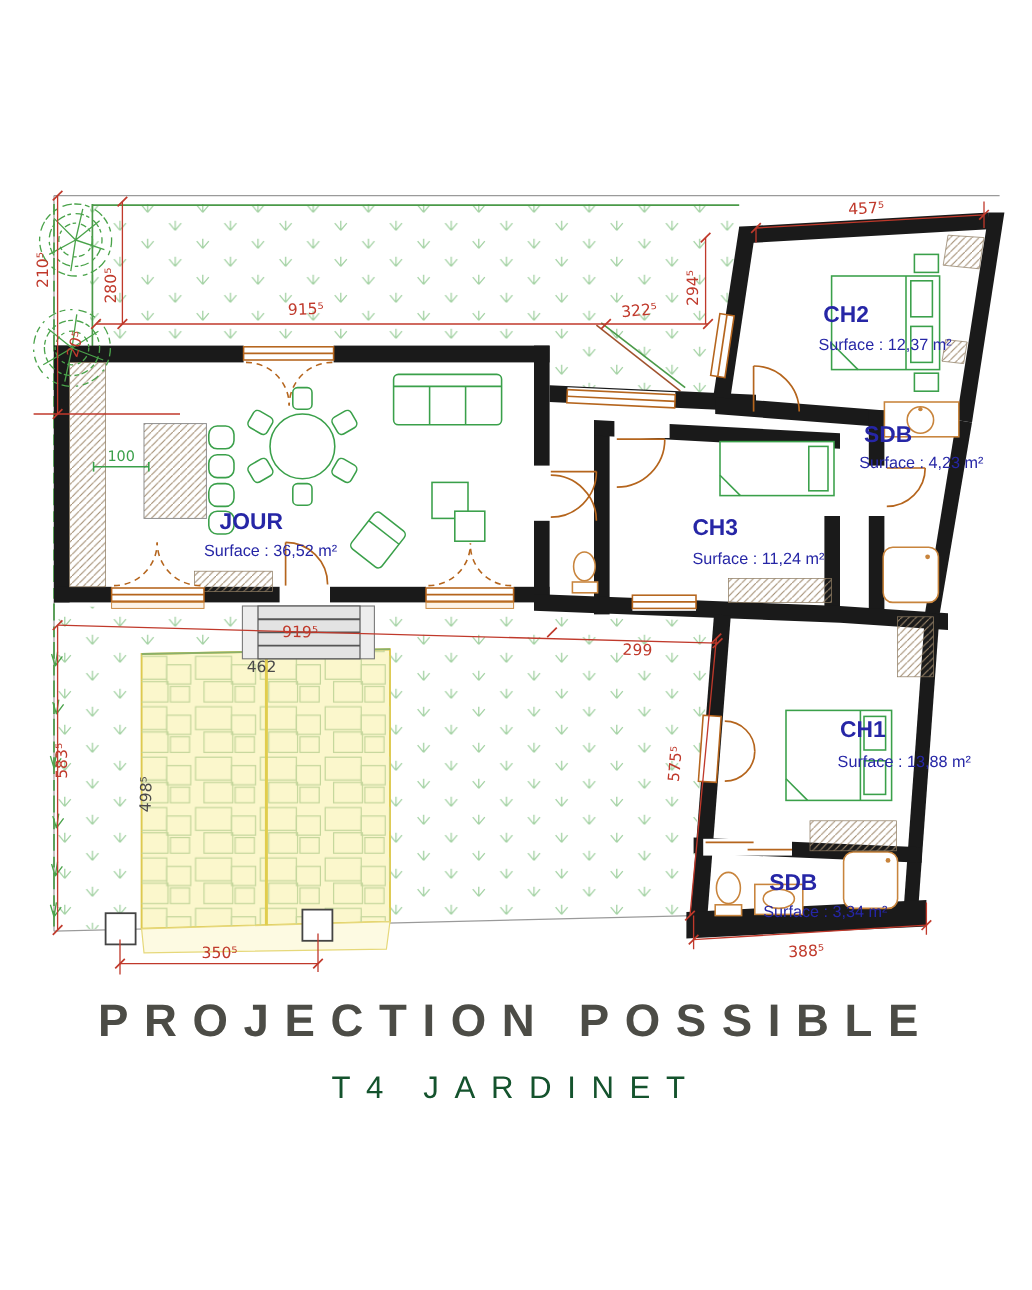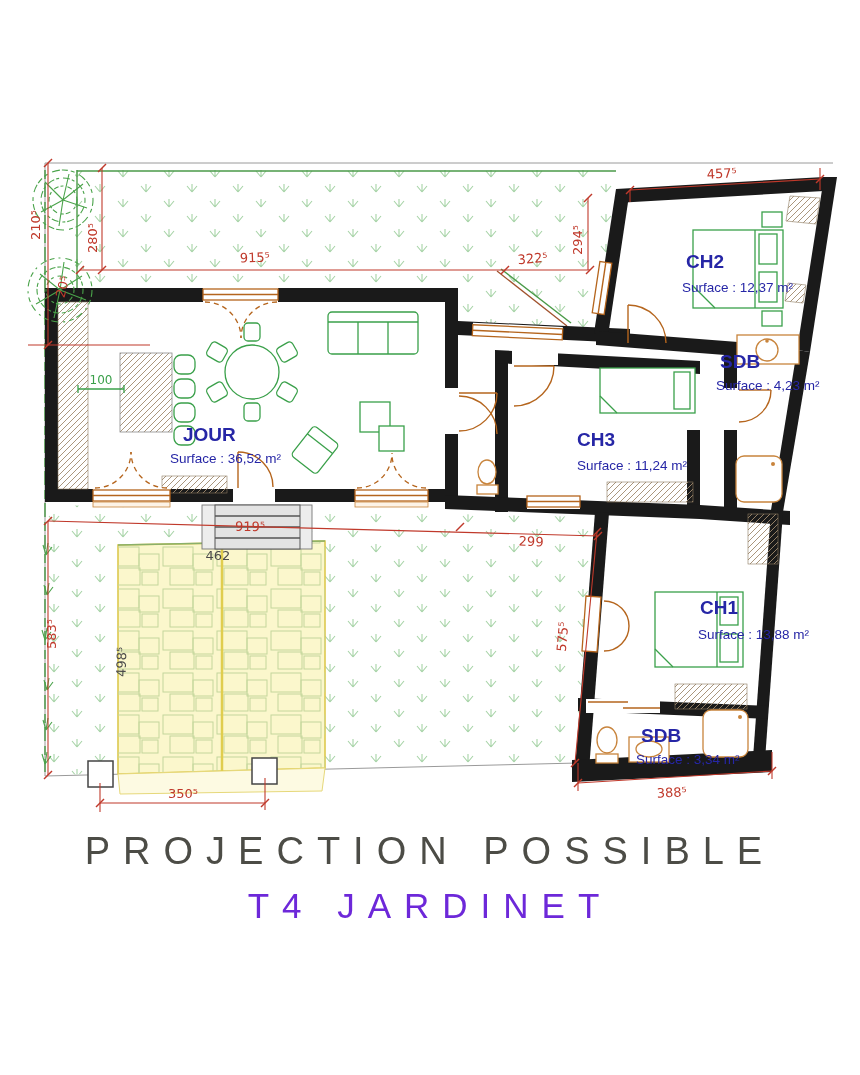--- a/index.html
+++ b/index.html
@@ -16,22 +16,22 @@
   .grnf{stroke:#3aa04a;fill:#fff;stroke-width:1.3}
   .fence{stroke:#4a9a48;stroke-width:1.4;fill:none}
   .tan{stroke:#b5651d;fill:none;stroke-width:1.4}
   .tanf{stroke:#b5651d;fill:#fff;stroke-width:1.3}
   .tand{stroke:#b5651d;fill:none;stroke-width:1.3;stroke-dasharray:5 4}
   .fix{stroke:#c8843c;fill:#fff;stroke-width:1.3}
   .rname{fill:#2626a6;font-size:19px;font-weight:bold;font-family:"Liberation Sans",sans-serif}
   .rsurf{fill:#2626a6;font-size:13.5px;font-family:"Liberation Sans",sans-serif}
   .hatchbox{fill:url(#hatch);stroke:#8d7a60;stroke-width:0.6}
   .titles{position:absolute;top:830px;left:0;width:860px;text-align:center}
-  .title-main{font-size:38px;font-weight:normal;letter-spacing:13px;color:#4c4c46;white-space:nowrap}
-  .title-sub{font-size:35px;font-weight:normal;letter-spacing:13px;color:#6d28d9;line-height:42px;white-space:nowrap}
+  .title-main{font-size:38px;font-weight:bold;letter-spacing:13px;color:#4c4c46;white-space:nowrap}
+  .title-sub{font-size:26px;font-weight:normal;letter-spacing:13px;color:#14532d;line-height:42px;white-space:nowrap}
   .title-sub.first{margin-top:12px}
 </style>
 </head>
 <body>
 
 <div class="page">
 <svg class="plan-svg" width="860" height="826" viewBox="0 0 860 826">
   <defs>
     <pattern id="grass" width="46" height="30" patternUnits="userSpaceOnUse">
       <g stroke="#a6d3a6" stroke-width="1.1" fill="none">

